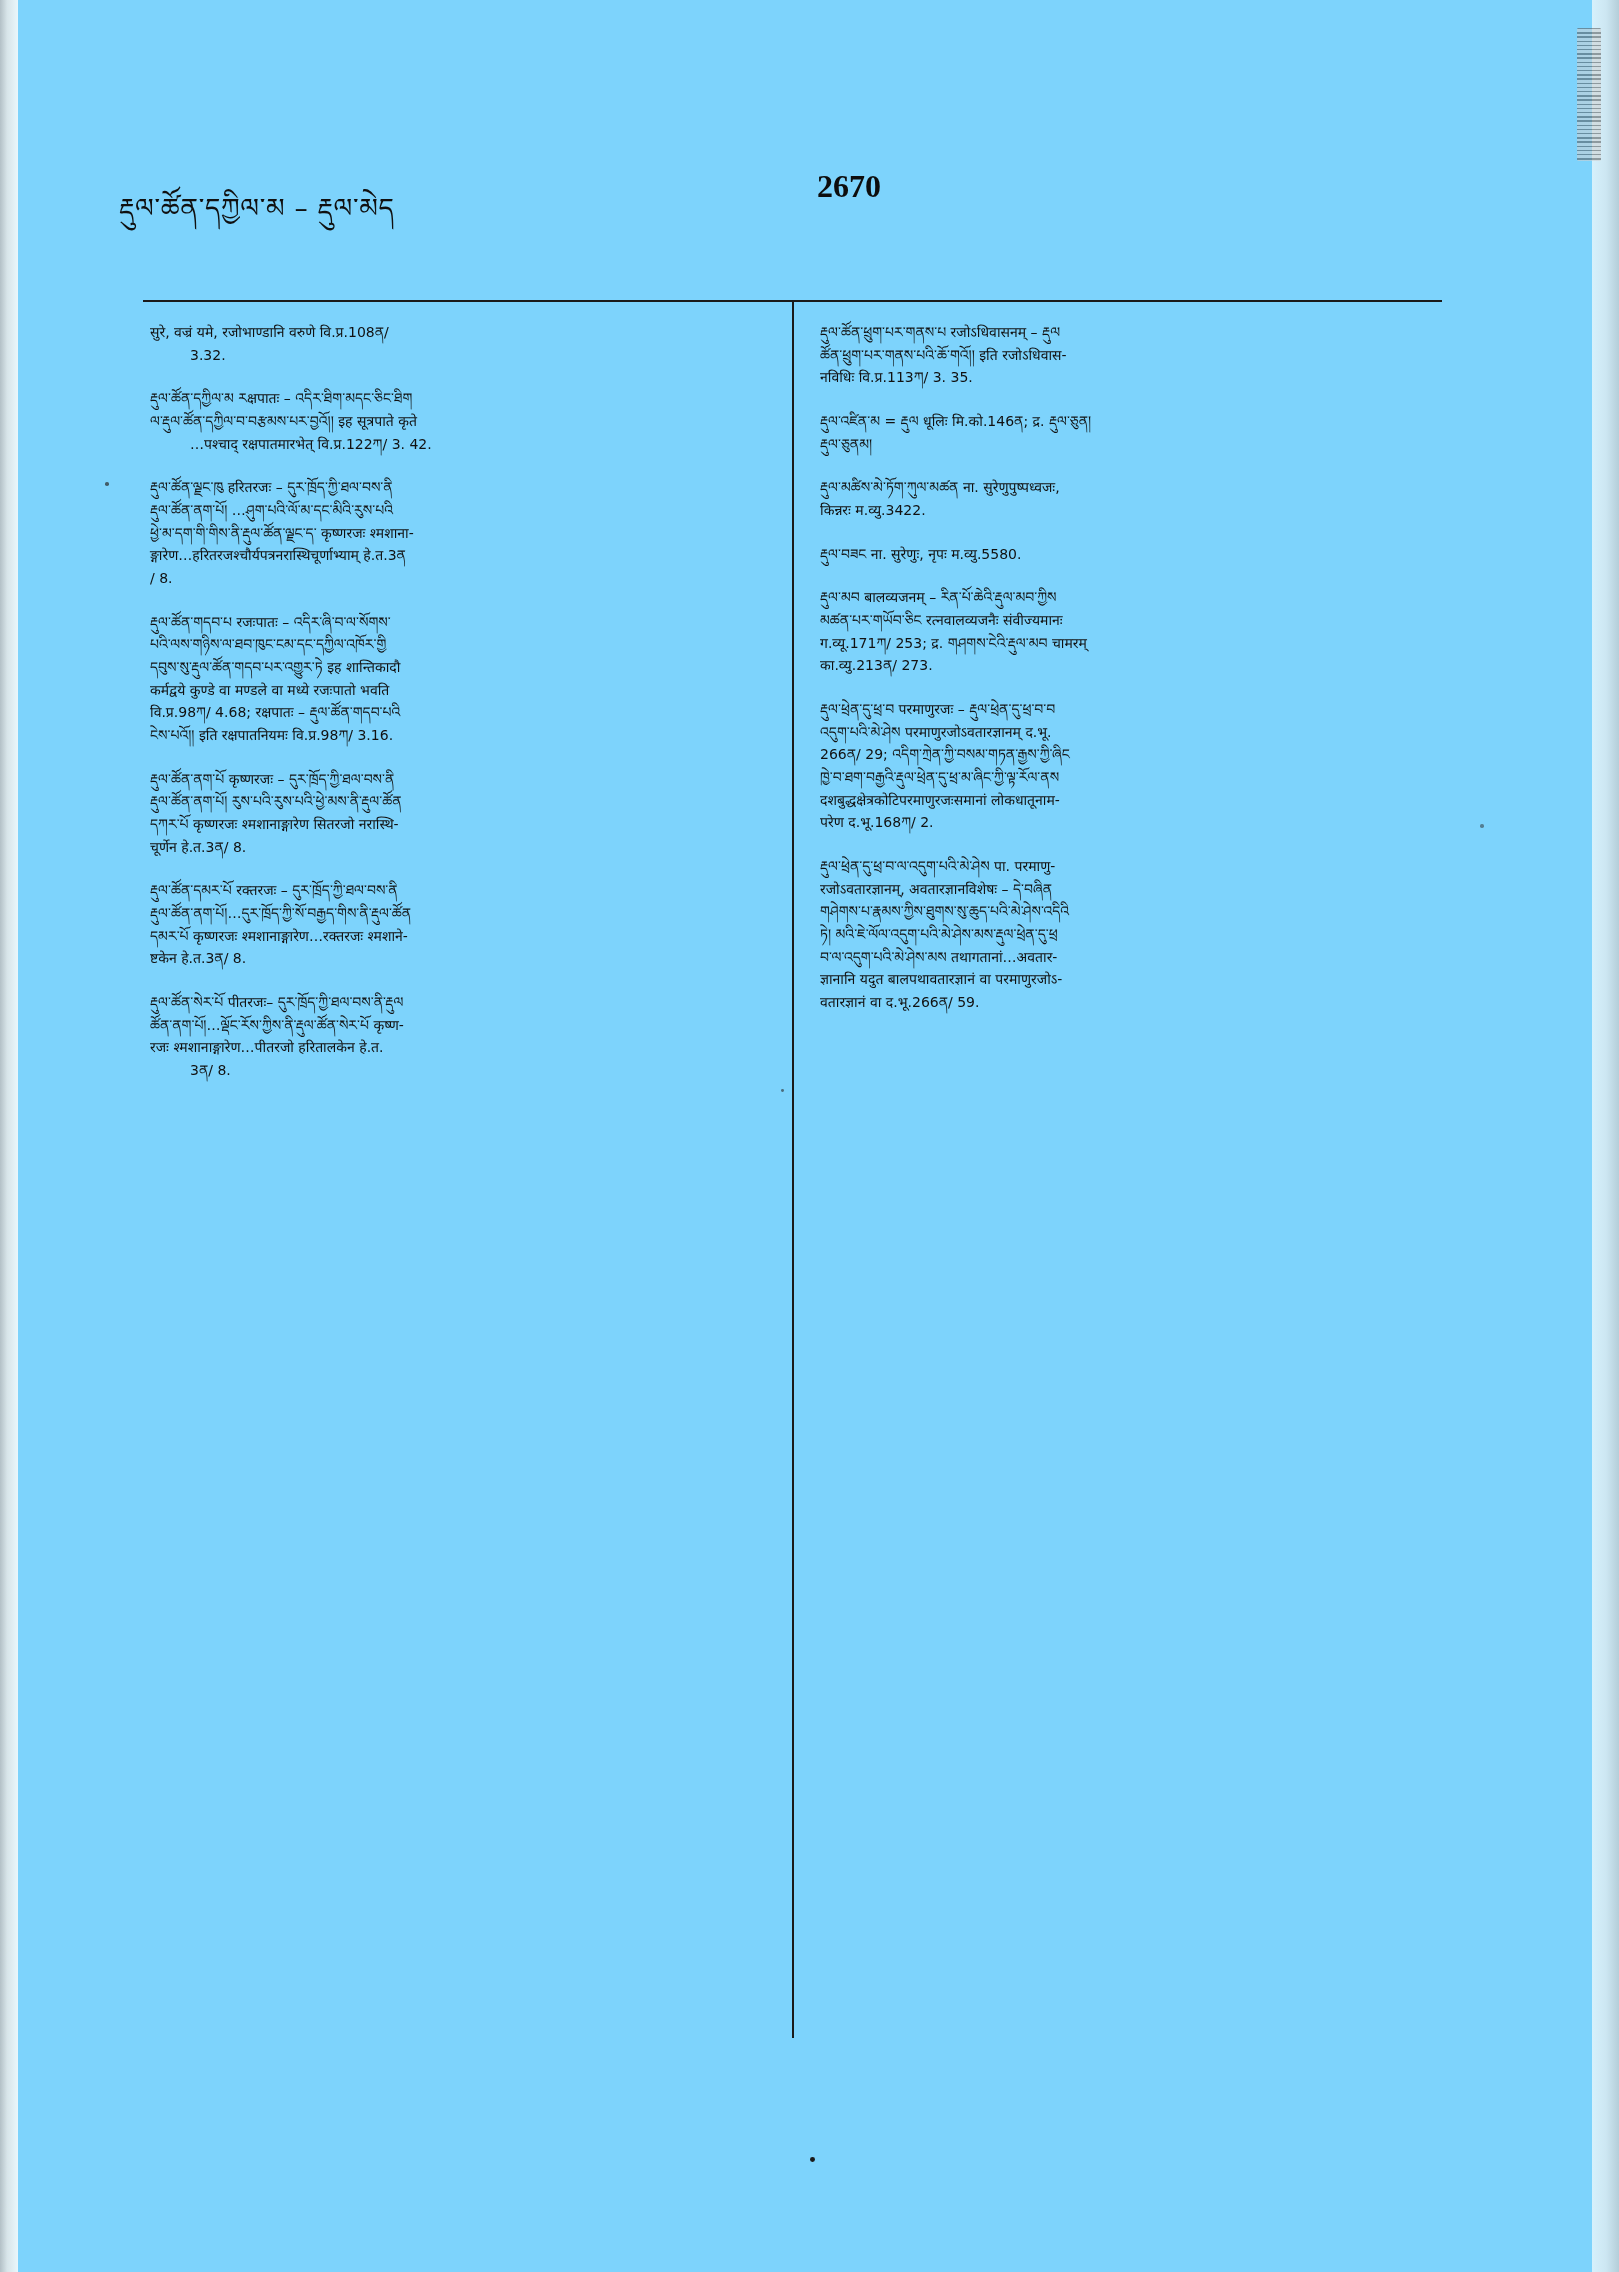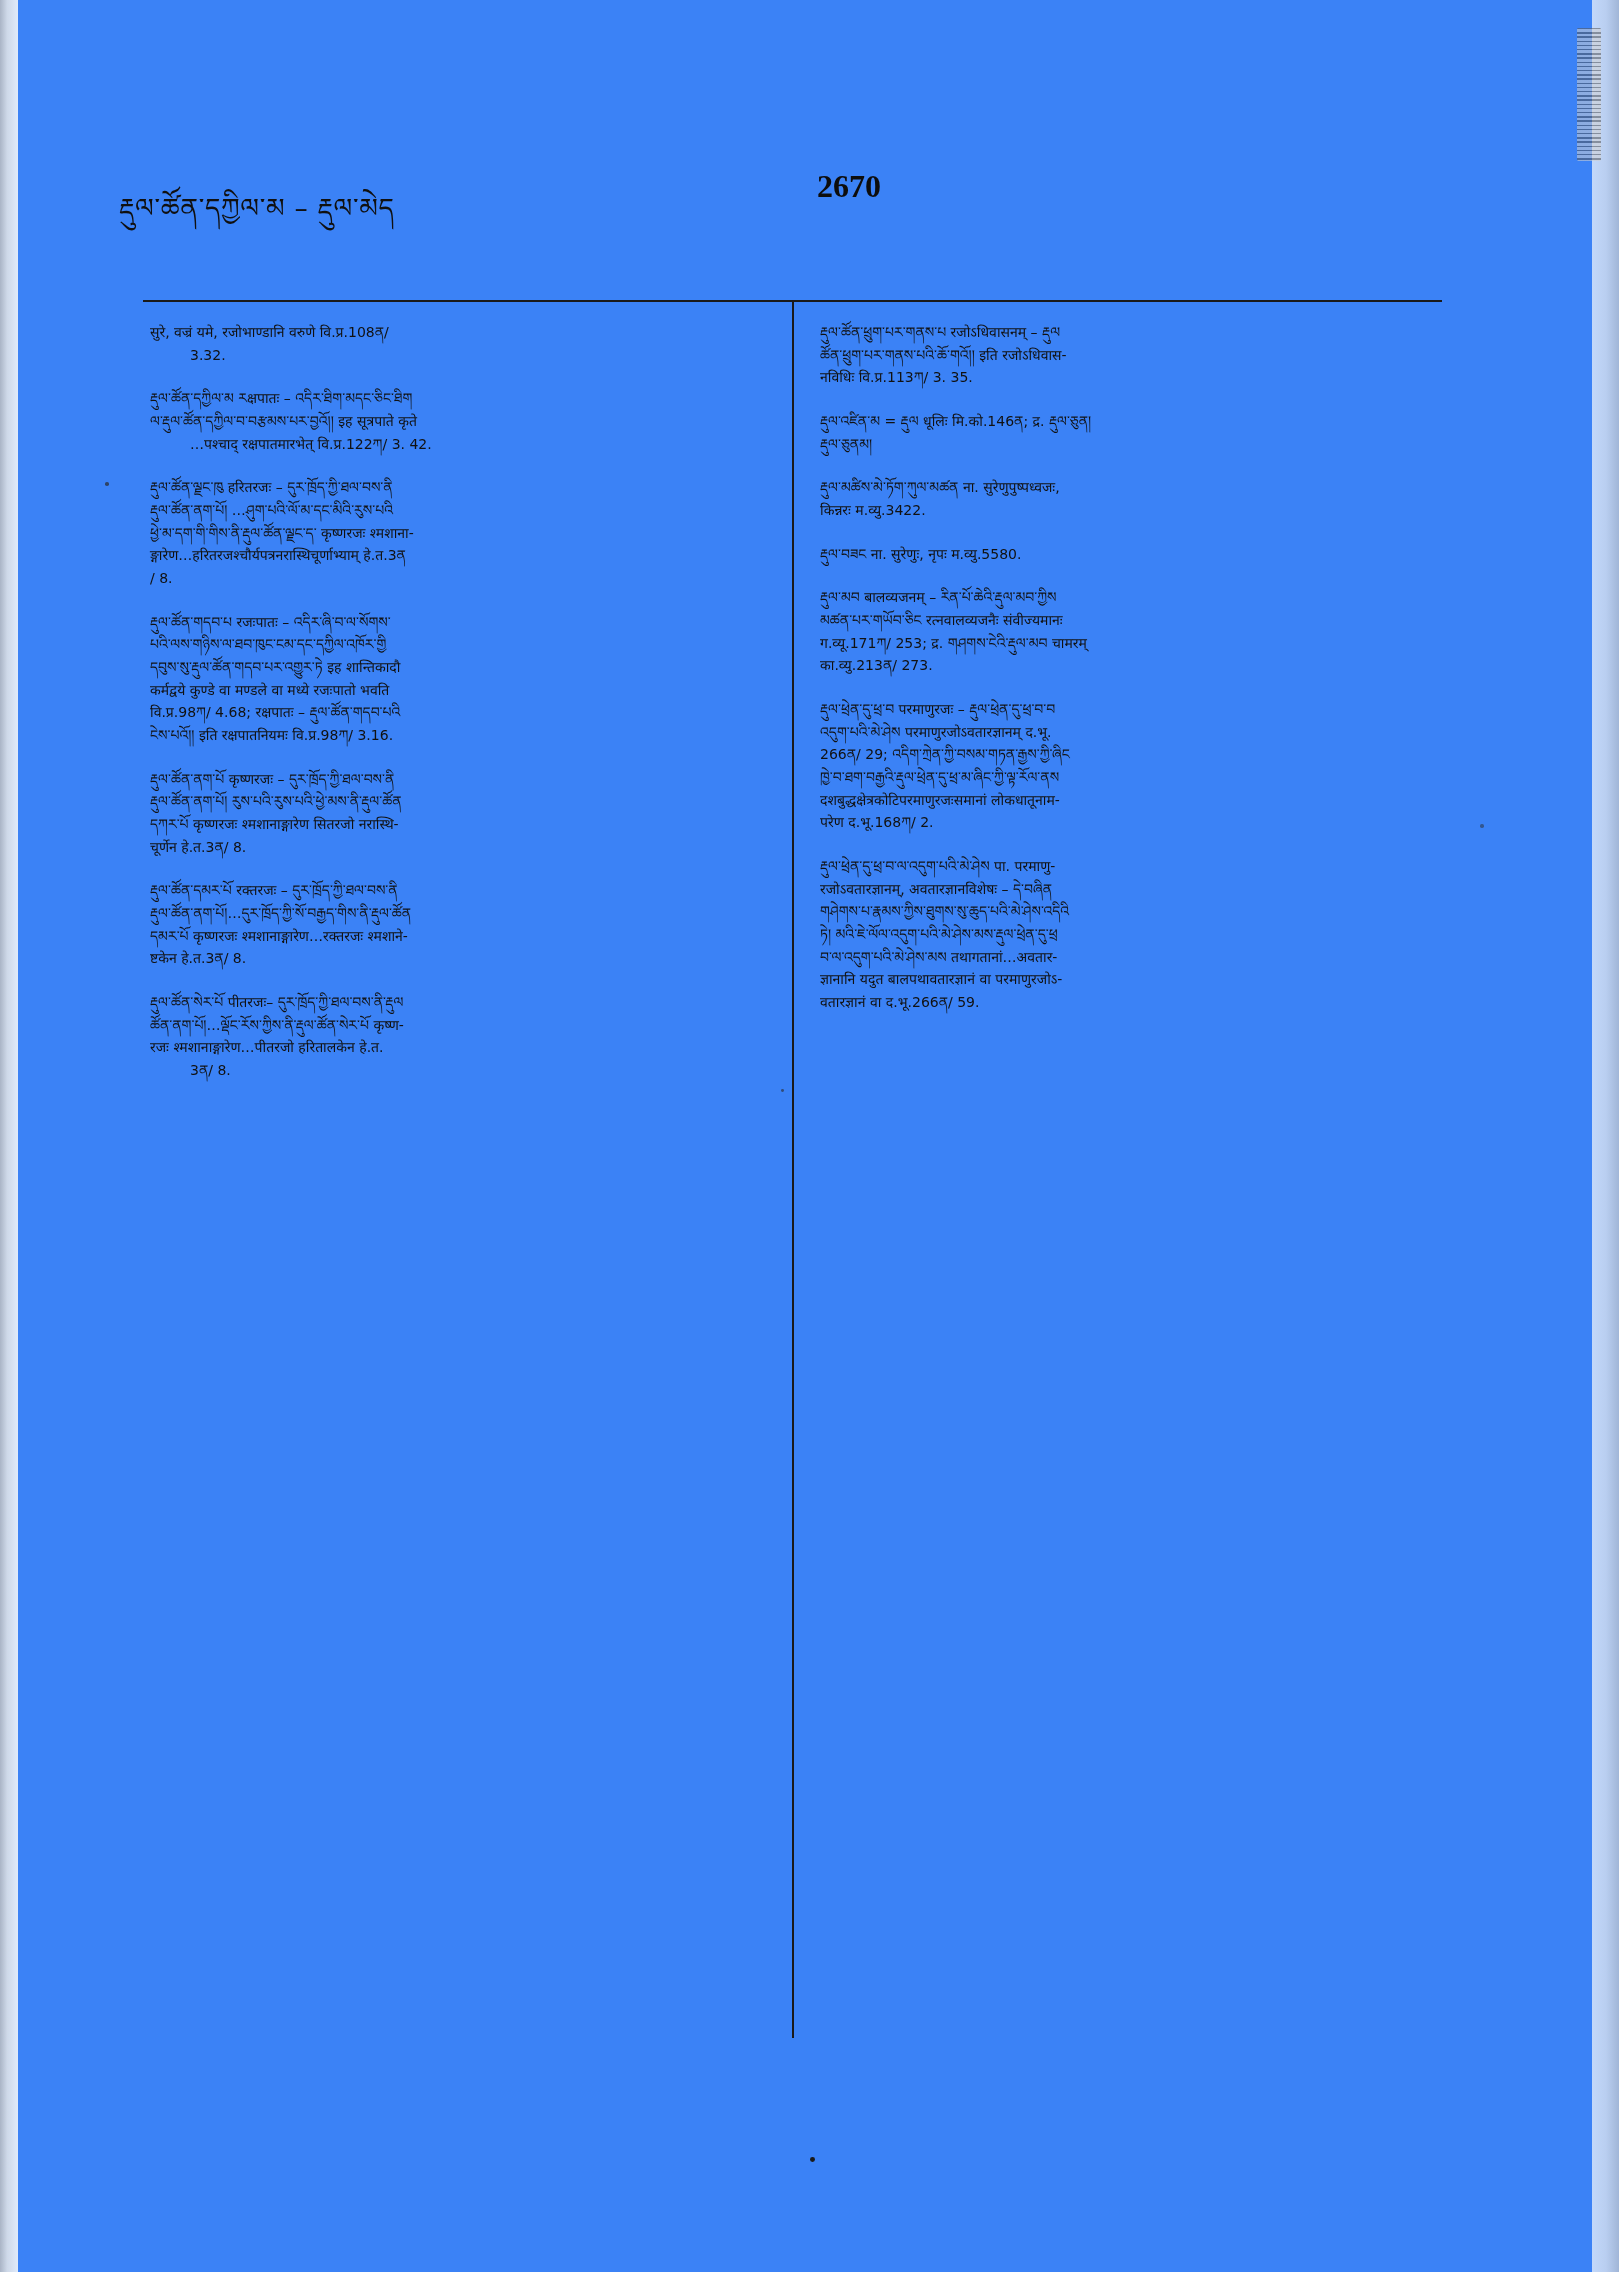--- a/index.html
+++ b/index.html
@@ -14,21 +14,21 @@
     font-family: "DejaVu Sans", sans-serif;
     color: #111111;
     overflow: hidden;
   }
 
   .page {
     position: absolute;
     left: 0; top: 0;
     width: 1620px;
     height: 2273px;
-    background: #3b82f6;
+    background: #7dd3fc;
   }
 
   
   .scan-edge-left {
     position: absolute;
     left: 0; top: 0;
     width: 18px; height: 2273px;
     background: linear-gradient(to right, #bdbdbd 0%, #e8e8e6 40%, #fdfdfb 100%);
     opacity: .85;
   }

